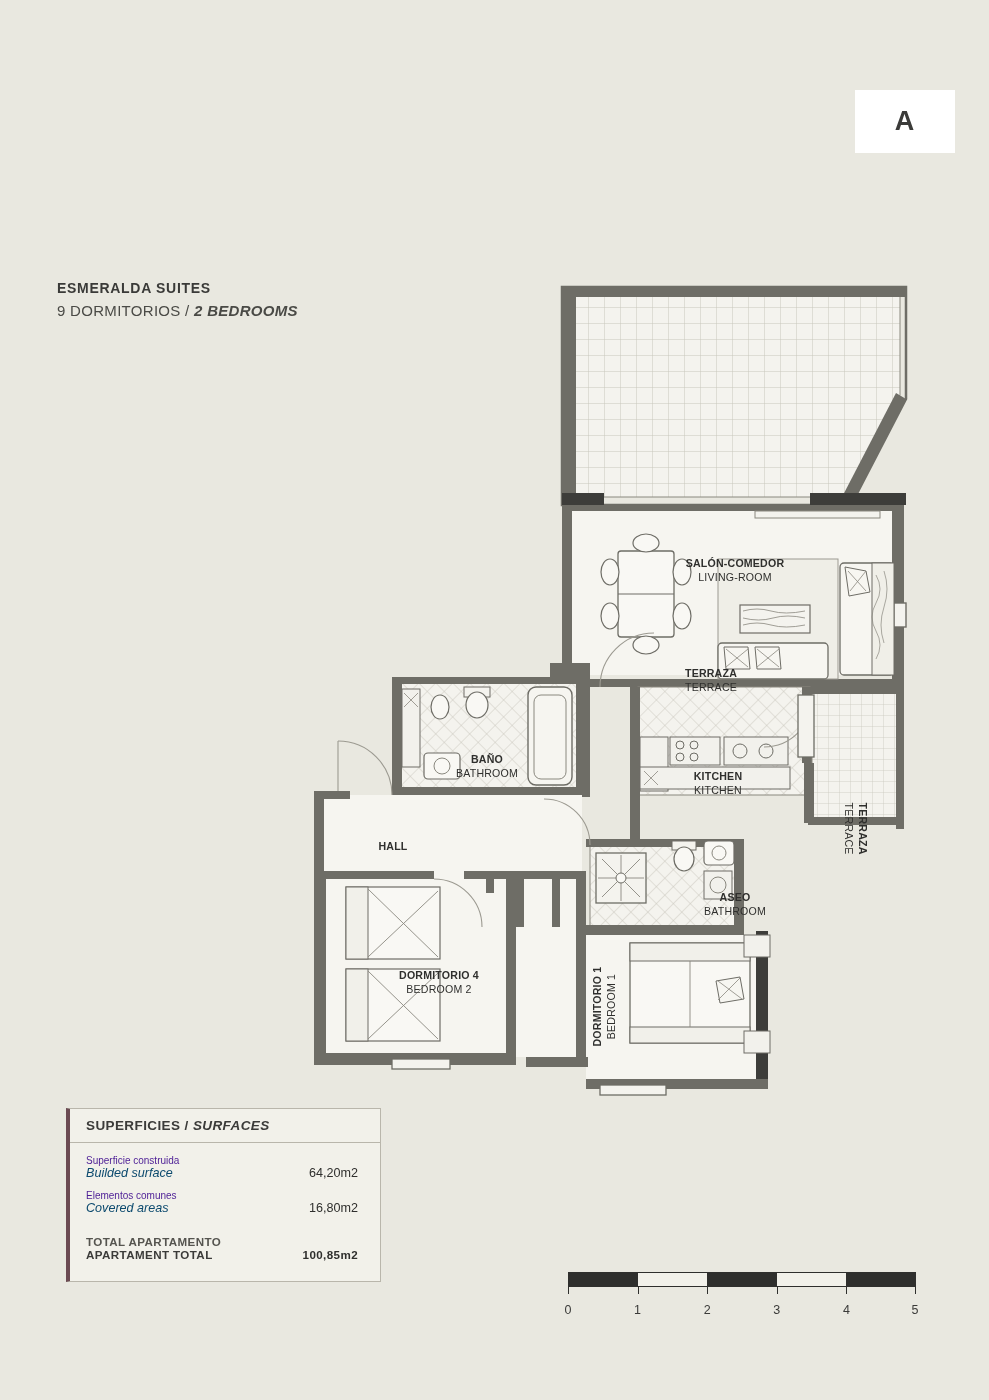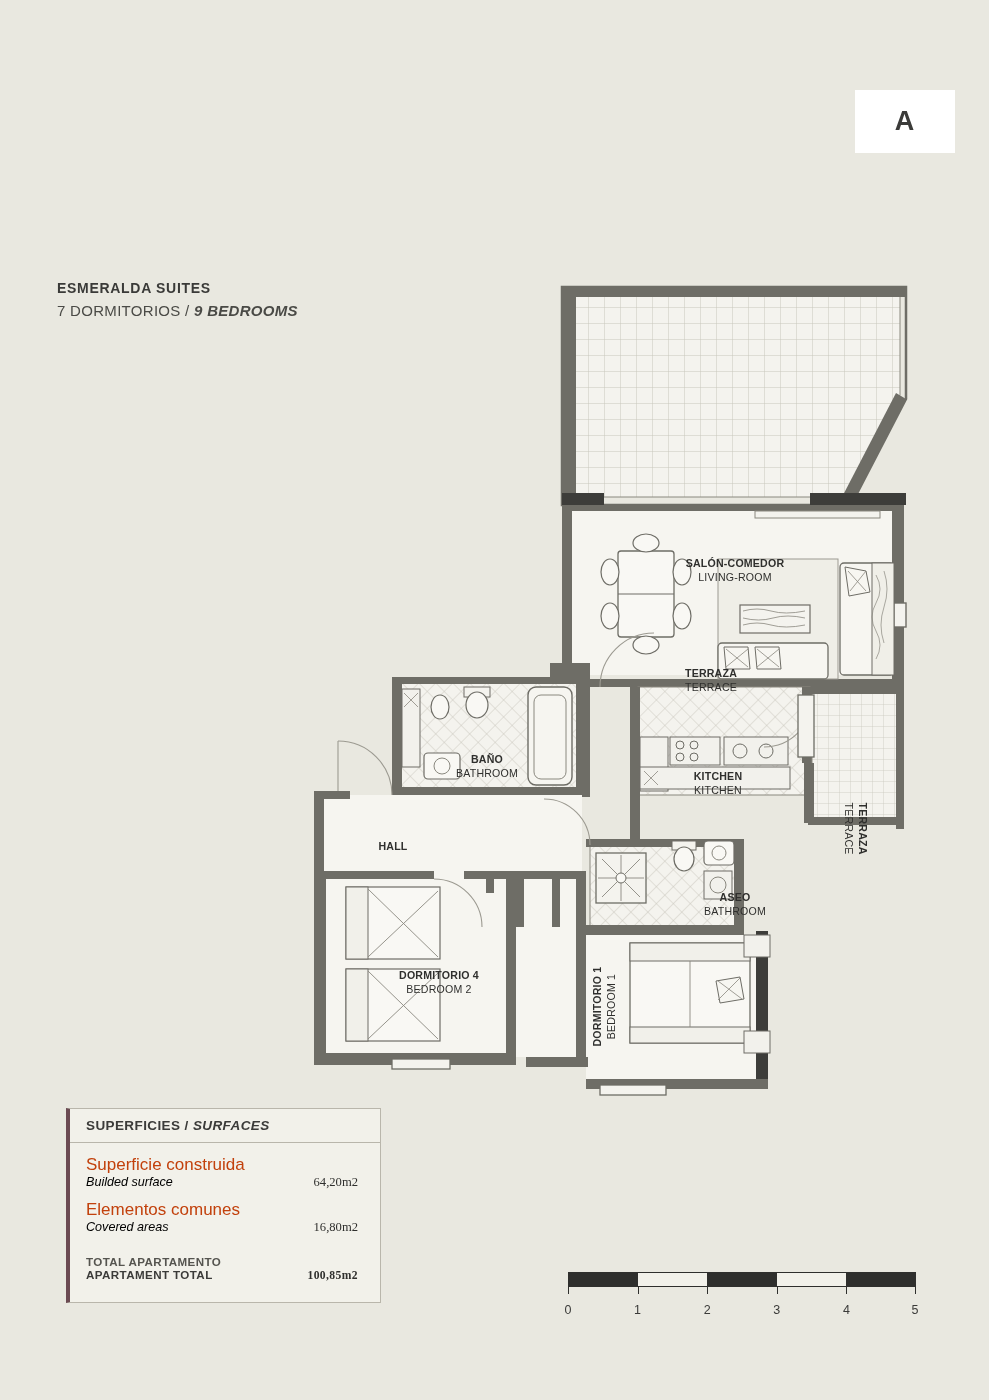--- a/index.html
+++ b/index.html
@@ -46,27 +46,27 @@
     border-left: 4px solid #6b4a52;
   }
   .surfaces-header {
     padding: 9px 14px 9px 16px;
     border-bottom: 1px solid #b9b6ab;
     font-size: 13.5px; font-weight: bold; letter-spacing: 0.4px;
   }
   .surfaces-header .it { font-style: italic; }
   .surfaces-body { padding: 12px 14px 10px 16px; }
   .srow { margin-bottom: 10px; }
-  .srow .l1 { font-size: 17px; color: #c2410c; }
+  .srow .l1 { font-size: 10px; color: #4c1d95; }
   .srow .l2 {
     display: flex; justify-content: space-between; align-items: baseline;
     font-size: 12.6px;
   }
-  .srow .l2 .en { font-style: italic; color: #000000; }
-  .srow .l2 .val { color: #2f2f2d; padding-right: 8px; font-family: Liberation Serif, serif; }
+  .srow .l2 .en { font-style: italic; color: #0c4a6e; }
+  .srow .l2 .val { color: #2f2f2d; padding-right: 8px; }
   .total {
     border-top: 0; margin-top: 18px; padding-top: 2px;
   }
   .total .l1 { font-size: 11.6px; font-weight: bold; letter-spacing: 0.4px; color: #55544f; }
   .total .l2 { font-size: 11.6px; font-weight: bold; letter-spacing: 0.4px; }
   .total .l2 .val { font-weight: bold; }
 
   
   .scalebar { position: absolute; left: 568px; top: 1272px; width: 348px; }
   .scale-strip { display: flex; height: 13px; border: 1px solid #2f2f2d; }
@@ -95,21 +95,21 @@
 </head>
 <body>
 
 <div class="letter-badge">
   <span>A</span>
 </div>
 
 <div class="title-block">
   <div class="title-main">ESMERALDA SUITES</div>
   <div class="title-sub">
-    <span>7 DORMITORIOS</span><span> / </span><span class="it">9 BEDROOMS</span>
+    <span>9 DORMITORIOS</span><span> / </span><span class="it">2 BEDROOMS</span>
   </div>
 </div>
 
 <div class="plan">
   <svg width="620" height="830" viewBox="0 0 620 830">
     <defs>
       <pattern id="tileGrid" width="16" height="16" patternUnits="userSpaceOnUse">
         <rect width="16" height="16" fill="#f4f3ee"></rect>
         <path d="M0 0 H16 M0 0 V16" stroke="#c9c7bc" stroke-width="1"></path>
       </pattern>

